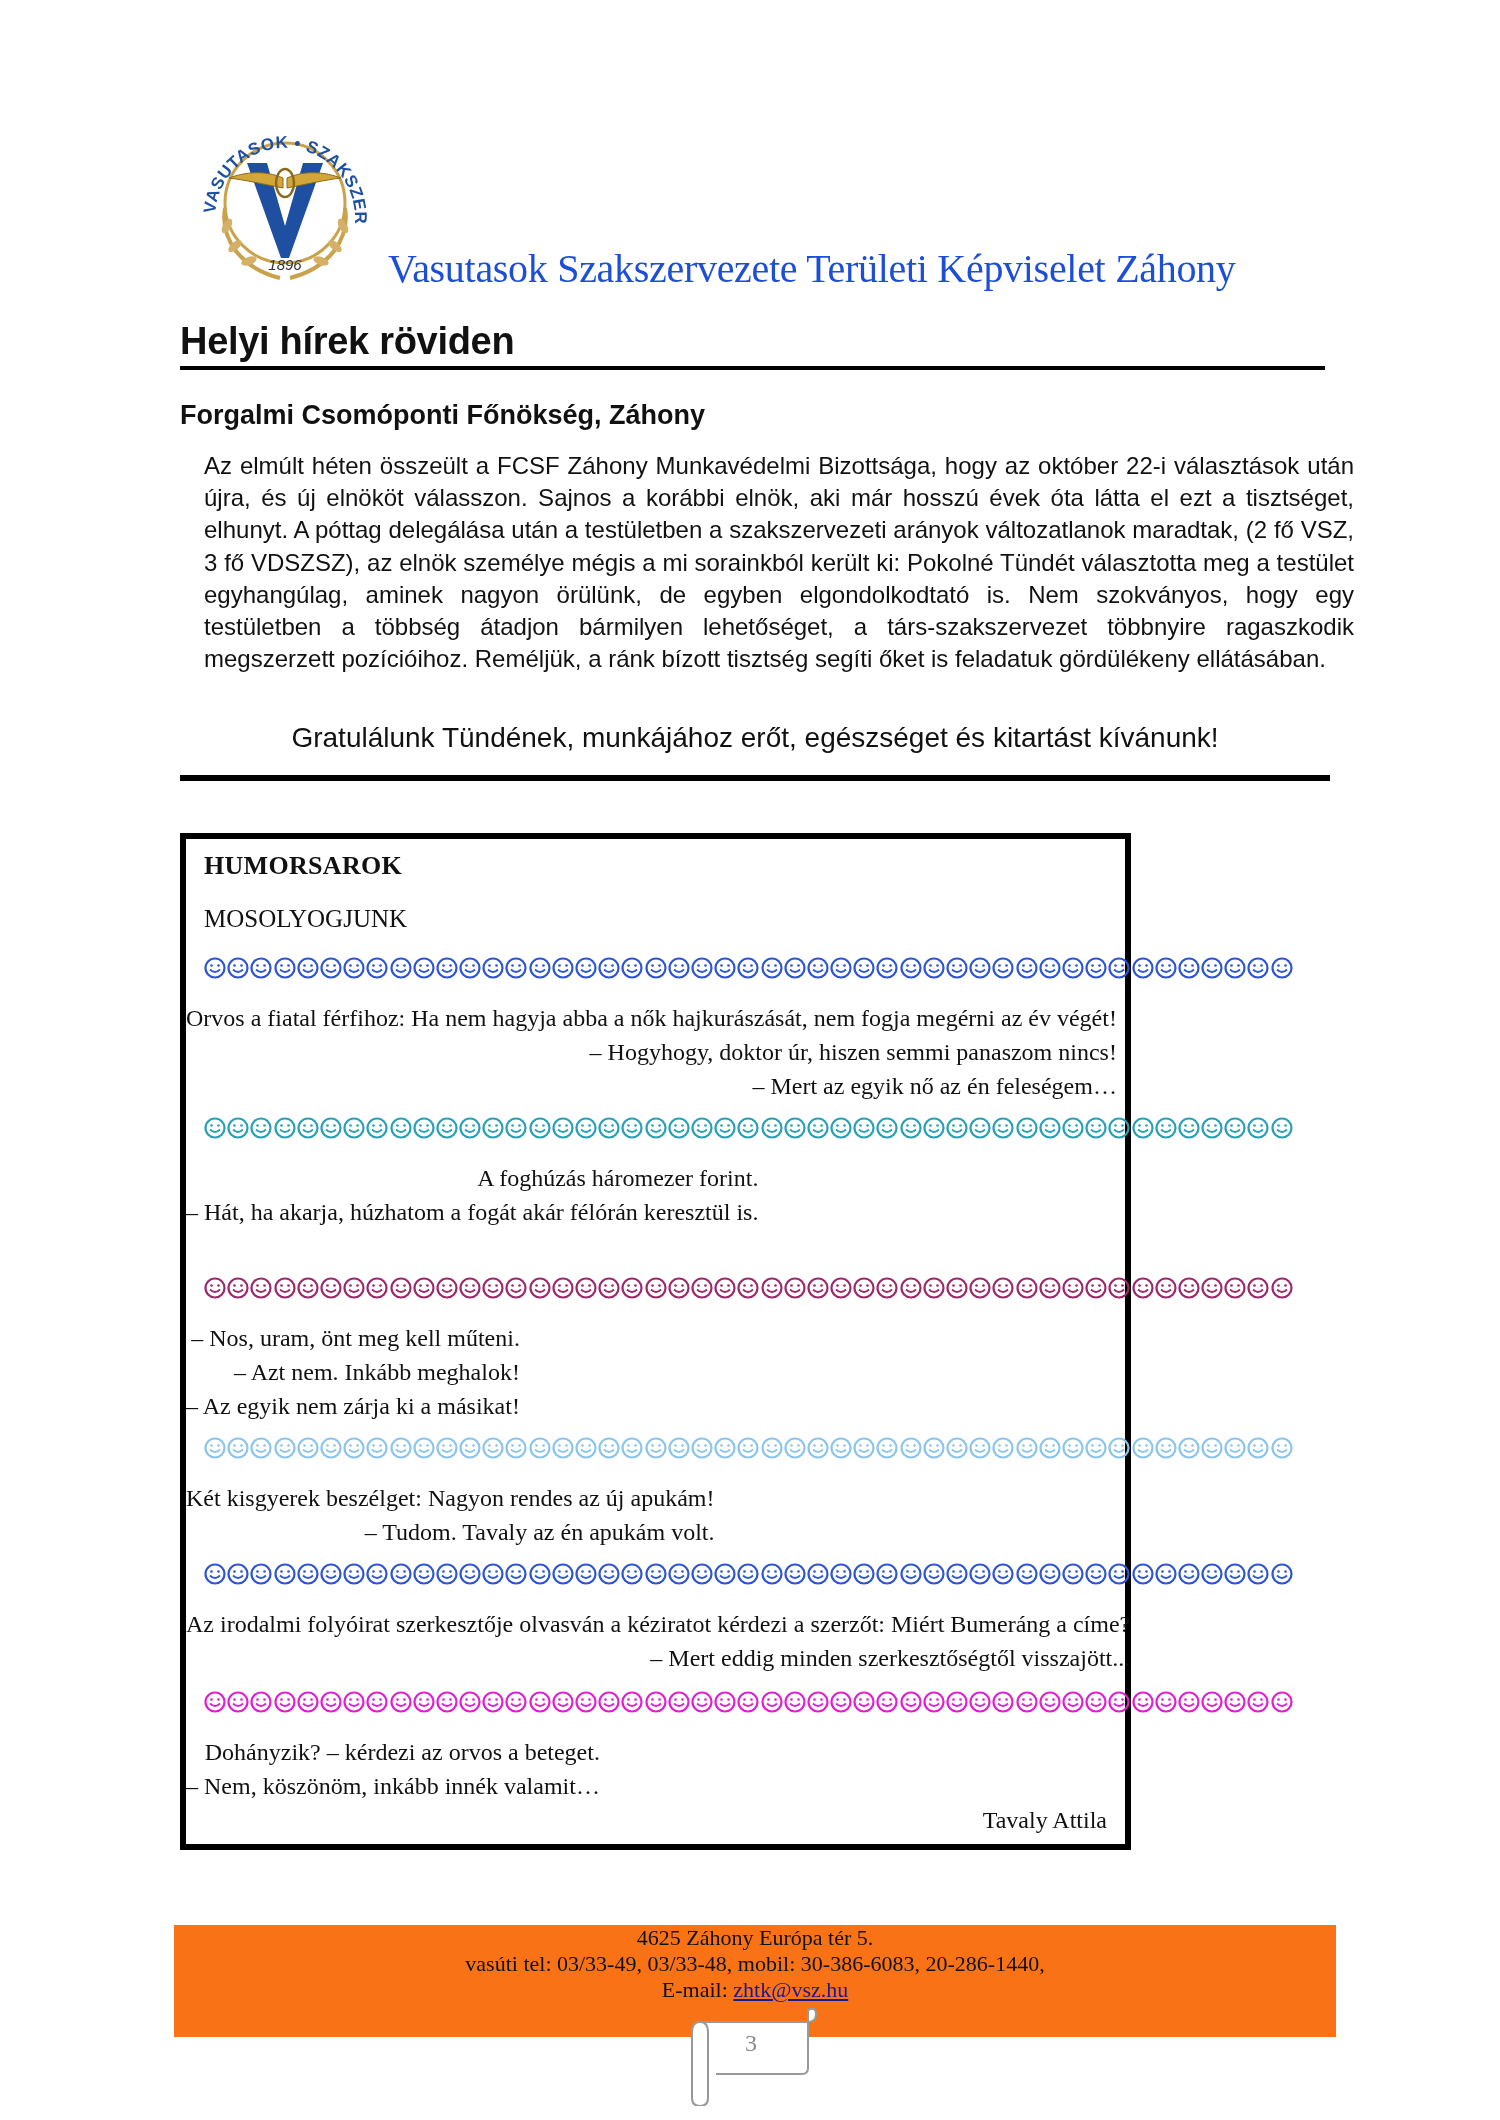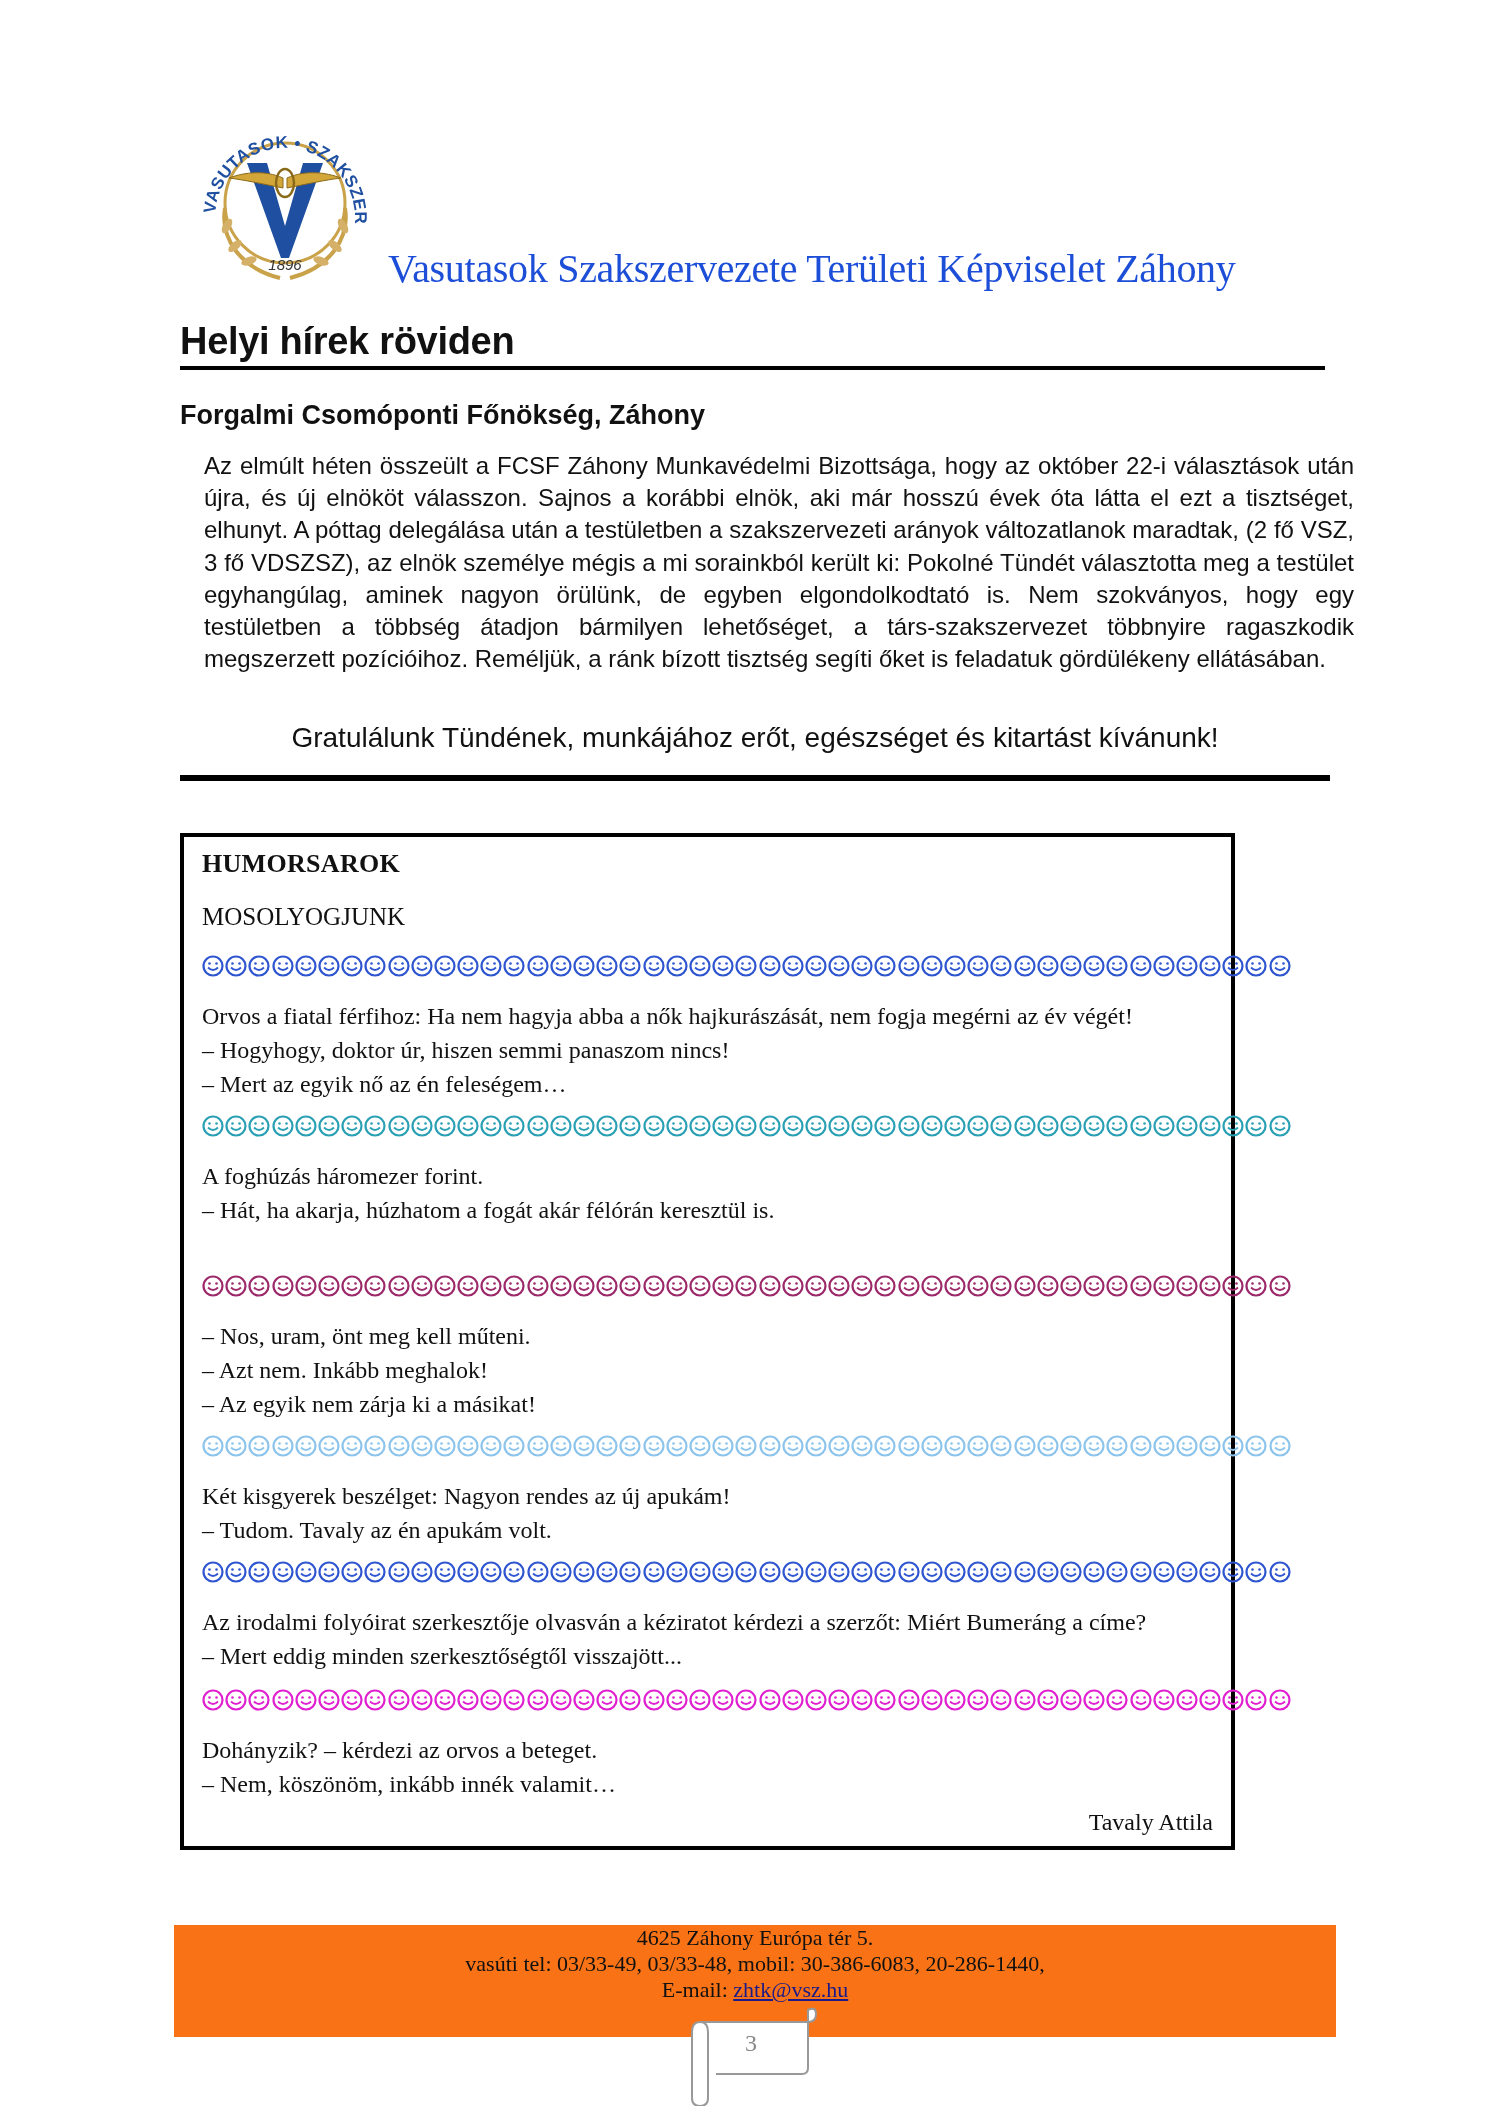--- a/index.html
+++ b/index.html
@@ -5,26 +5,26 @@
   html, body { margin: 0; padding: 0; background: #ffffff; }
   body { width: 1500px; height: 2120px; position: relative; overflow: hidden; color: #111; }
   .logo { position: absolute; left: 185px; top: 108px; width: 200px; height: 180px; }
   .org-title { position: absolute; left: 388px; top: 245px; font-family: "Liberation Serif", serif; font-size: 40px; color: #1d4ed8; white-space: nowrap; letter-spacing: -0.3px; }
   .section-title { position: absolute; left: 180px; top: 320px; font-family: "Liberation Sans", sans-serif; font-weight: bold; font-size: 38px; letter-spacing: -0.3px; }
   .rule-top { position: absolute; left: 180px; top: 366px; width: 1145px; height: 4px; background: #000; }
   .subheading { position: absolute; left: 180px; top: 400px; font-family: "Liberation Sans", sans-serif; font-weight: bold; font-size: 27px; text-align: right; }
   .article { position: absolute; left: 180px; top: 450px; width: 1150px; font-family: "Liberation Sans", sans-serif; font-size: 24px; line-height: 32.2px; text-align: justify; text-align-last: left; color: #111; margin-left: 24px; }
   .congrats { position: absolute; left: 180px; top: 722px; width: 1150px; text-align: center; font-family: "Liberation Sans", sans-serif; font-size: 28px; }
   .rule-bottom { position: absolute; left: 180px; top: 775px; width: 1150px; height: 6px; background: #000; }
-  .humor-box { position: absolute; left: 180px; top: 833px; width: 1055px; height: 1017px; border: 4px solid #000000; box-sizing: border-box; font-family: "Liberation Serif", serif; }
+  .humor-box { position: absolute; left: 180px; top: 833px; width: 951px; height: 1017px; border: 6px solid #000000; box-sizing: border-box; font-family: "Liberation Serif", serif; }
   .humor-title { position: absolute; left: 18px; top: 12px; font-size: 26px; font-weight: bold; letter-spacing: 0.3px; }
   .humor-sub { position: absolute; left: 18px; top: 66px; font-size: 25px; }
   .divider { position: absolute; left: 18px; width: 1093px; height: 24px; display: flex; gap: 0px; overflow: hidden; }
   .smiley { width: 22px; height: 22px; flex: 0 0 22px; margin-right: 1.2px; }
-  .joke { position: absolute; left: 18px; font-size: 24px; line-height: 34px; }
+  .joke { position: absolute; left: 0; font-size: 24px; line-height: 34px; text-align: right; }
   .joke div { white-space: nowrap; }
   .signature { position: absolute; right: 18px; bottom: 10px; font-size: 24px; }
   .footer { position: absolute; left: 174px; top: 1925px; width: 1162px; height: 112px; background: #f97316; text-align: center; font-family: "Liberation Serif", serif; font-size: 22px; line-height: 26px; color: #111; padding-top: 0; }
   .footer .line { white-space: nowrap; }
   .footer a { color: #1a1a8a; text-decoration: underline; }
   .page-scroll { position: absolute; left: 688px; top: 2002px; width: 140px; height: 104px; }
   .page-num { position: absolute; left: 745px; top: 2030px; font-family: "Liberation Serif", serif; font-size: 24px; color: #888; }
 </style>
 </head>
 <body>

